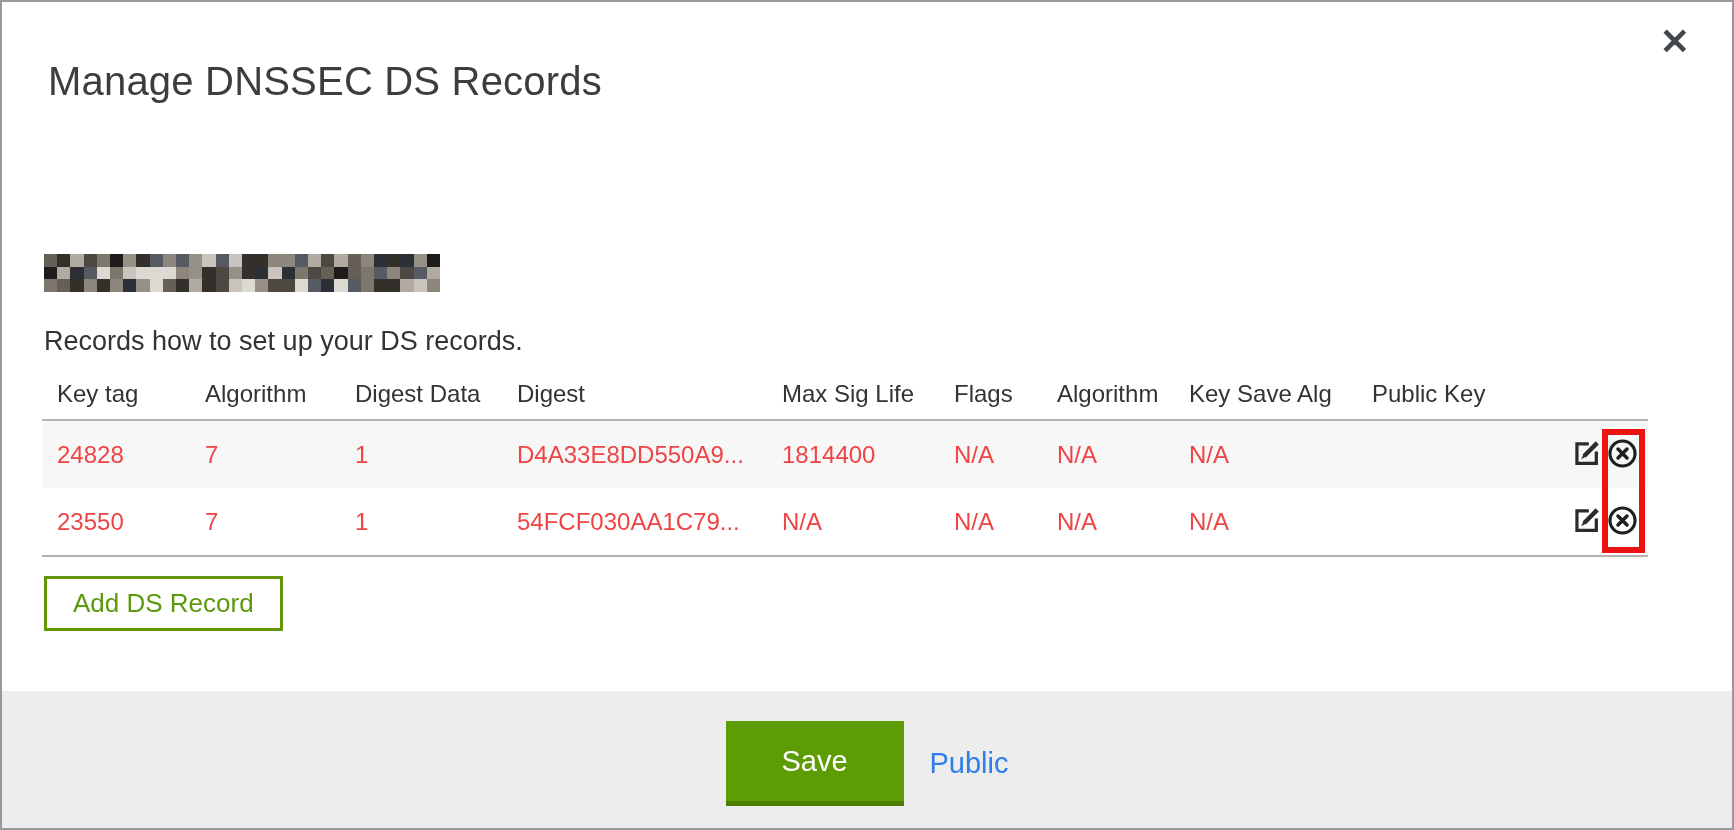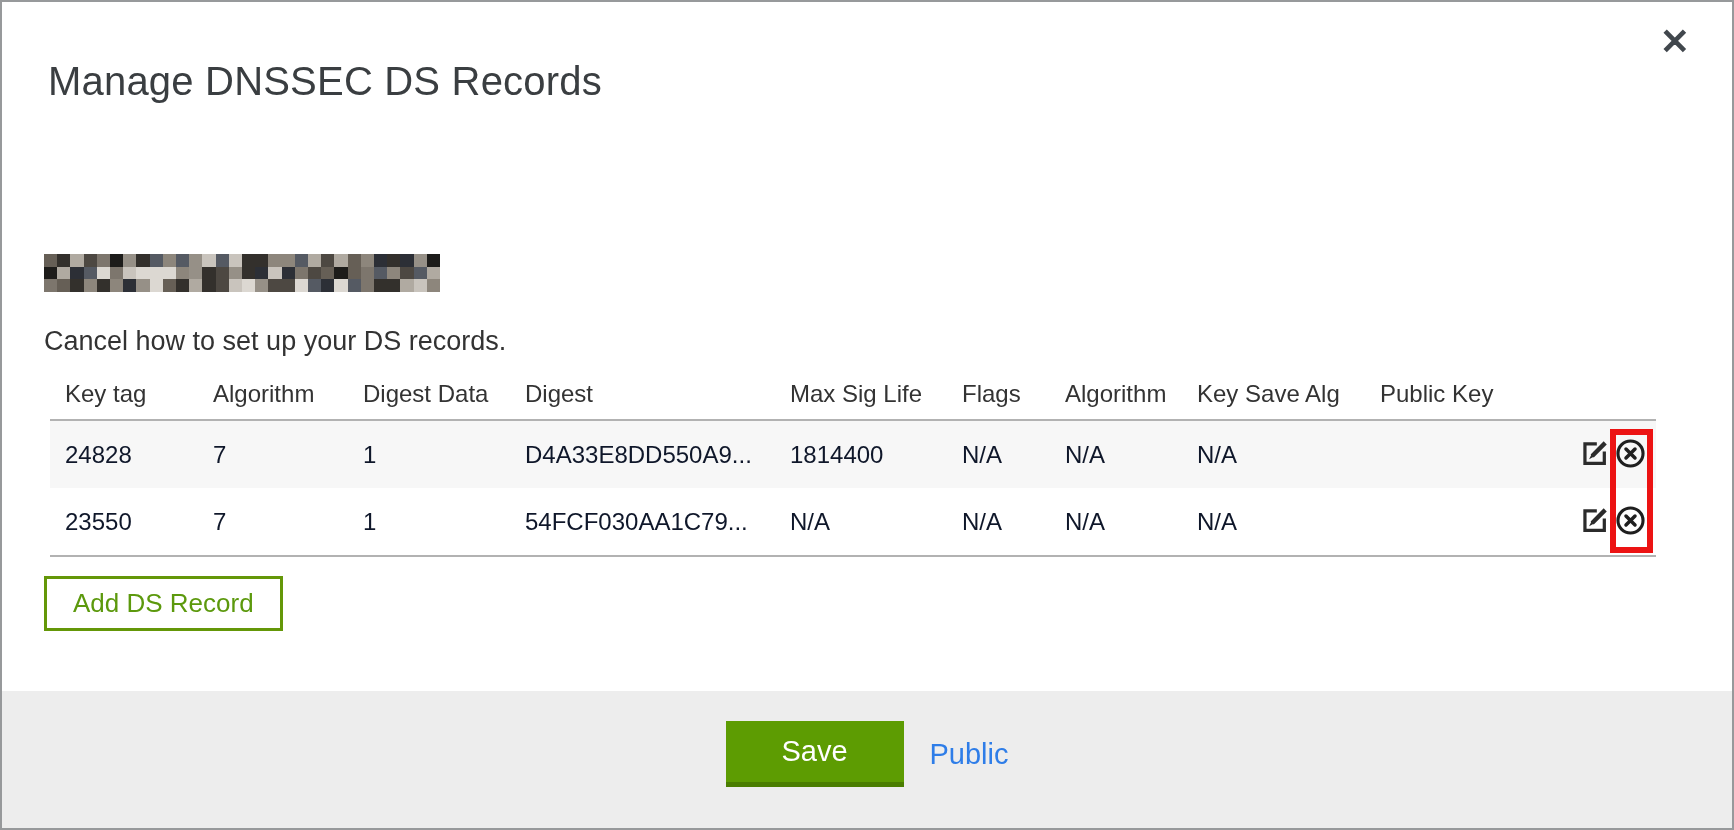--- a/index.html
+++ b/index.html
@@ -50,21 +50,21 @@
   .domain-redacted .px { width: 100%; height: 100%; }
   .instruction {
     position: absolute;
     left: 42px;
     top: 324px;
     font-size: 27px;
     color: #333333;
   }
   .table-wrap {
     position: absolute;
-    left: 48px;
+    left: 40px;
     top: 372px;
     width: 1606px;
   }
   table.ds-table {
     border-collapse: collapse;
     width: 1606px;
     table-layout: fixed;
   }
   .ds-table th {
     height: 46px;
@@ -74,21 +74,21 @@
     font-weight: 400;
     color: #333333;
     padding: 0 0 6px 15px;
     border-bottom: 2px solid #b2b2b2;
     white-space: nowrap;
     overflow: hidden;
   }
   .ds-table td {
     height: 68px;
     font-size: 24px;
-    color: #0f172a;
+    color: #ef4444;
     padding: 0 0 0 15px;
     white-space: nowrap;
     overflow: hidden;
     vertical-align: middle;
   }
   .ds-table tbody tr:first-child { background: #f7f7f7; }
   .ds-table tbody tr:last-child td { border-bottom: 2px solid #b2b2b2; }
   .actions-cell {
     padding: 0 10px 0 0 !important;
   }
@@ -140,21 +140,21 @@
     align-items: flex-start;
     padding-top: 30px;
   }
   .footer-inner {
     display: flex;
     align-items: center;
     gap: 26px;
   }
   .save-btn {
     width: 178px;
-    height: 66px;
+    height: 85px;
     background: #5d9c02;
     border: none;
     border-bottom: 5px solid #4a7d01;
     color: #ffffff;
     font-size: 29px;
     font-family: "Liberation Sans", sans-serif;
     cursor: pointer;
   }
   .cancel-link {
     color: #2e7de8;
@@ -258,21 +258,21 @@
       <div class="px" style="background: rgb(220, 216, 210);"></div>
       <div class="px" style="background: rgb(85, 90, 99);"></div>
       <div class="px" style="background: rgb(125, 118, 109);"></div>
       <div class="px" style="background: rgb(51, 48, 44);"></div>
       <div class="px" style="background: rgb(51, 48, 44);"></div>
       <div class="px" style="background: rgb(176, 170, 161);"></div>
       <div class="px" style="background: rgb(201, 196, 189);"></div>
       <div class="px" style="background: rgb(141, 134, 124);"></div>
     </div>
 
-  <div class="instruction">Cancel how to set up your DS records.</div>
+  <div class="instruction">Records how to set up your DS records.</div>
 
   <div class="table-wrap">
     <table class="ds-table">
       <colgroup>
         <col style="width:148px">
           <col style="width:150px">
           <col style="width:162px">
         <col style="width:265px">
           <col style="width:172px">
           <col style="width:103px">

